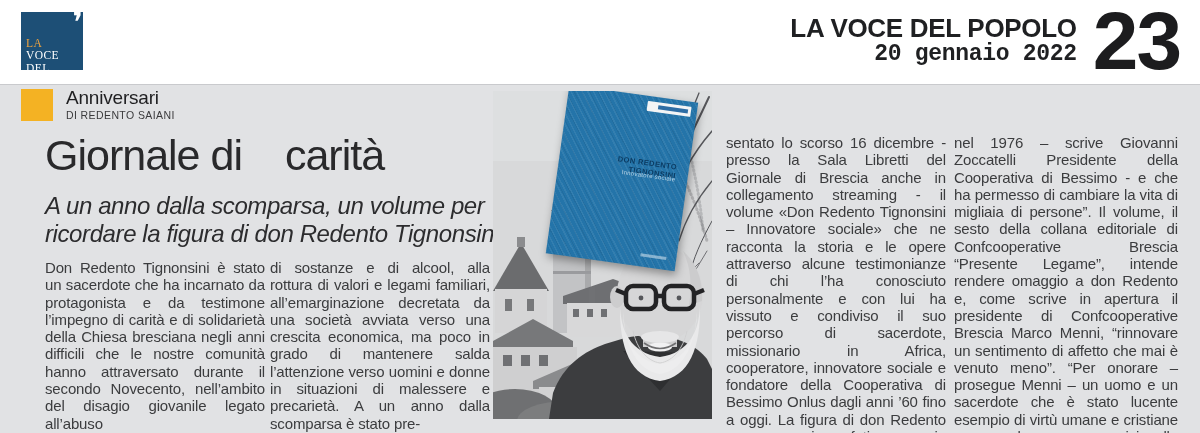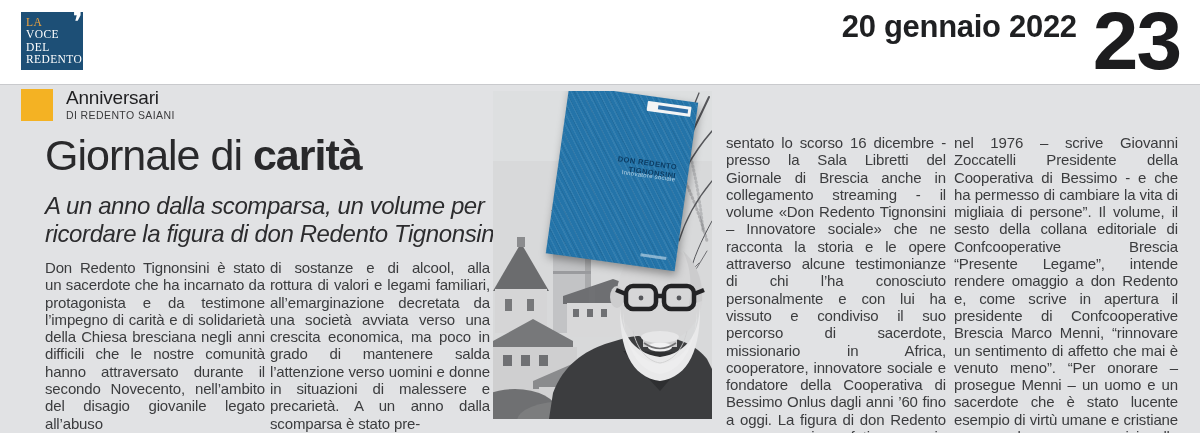--- a/index.html
+++ b/index.html
@@ -12,33 +12,33 @@
   
   .masthead { position: absolute; top: 0; left: 0; width: 1200px; height: 84px; background: #fff; }
   .logo {
     position: absolute; left: 21px; top: 12px; width: 62px; height: 58px;
     background: #1d4f76; color: #ffffff;
     font-family: "Liberation Serif", serif;
     font-size: 11.5px; line-height: 12.4px; letter-spacing: .4px;
     padding: 4px 0 0 5px; overflow: hidden;
   }
   .logo-line { display: block; }
-  .logo-line.la { color: #f0a43f; }
+  .logo-line.la { color: #f0a43f; margin-top: 21px; }
   .logo-mark {
     position: absolute; top: -7px; right: -1px;
     color: #ffffff; font-size: 36px; line-height: 36px;
     font-family: "DejaVu Sans", sans-serif;
   }
   .mast-right {
     position: absolute; right: 20px; top: 6px;
     display: flex; align-items: flex-start;
   }
   .mast-text { text-align: right; margin-top: 9px; color: #1f2022; }
   .mast-title { font-size: 26px; font-weight: 700; letter-spacing: -0.3px; line-height: 27px; }
-  .mast-date  { font-size: 31px; font-weight: 700; letter-spacing: -0.3px; line-height: 24px; }
+  .mast-date  { font-size: 23px; font-weight: 700; letter-spacing: -0.3px; line-height: 24px; font-family: Liberation Mono, monospace; }
   .page-number {
     font-size: 82px; font-weight: 700; color: #1c1c1e;
     line-height: 70px; margin-left: 16px; letter-spacing: -2px;
   }
   
   .content {
     position: absolute; left: 0; top: 84px; width: 1200px; height: 349px;
     background: #e1e2e4; border-top: 1px solid #c9cacd;
   }
   .accent-square { position: absolute; left: 21px; top: 4px; width: 32px; height: 32px; background: #f4b223; }
@@ -48,21 +48,21 @@
   }
   .section-byline {
     position: absolute; left: 66px; top: 24px;
     font-size: 10.5px; font-weight: 400; color: #3a3a3c; letter-spacing: .4px;
   }
   .headline {
     position: absolute; left: 45px; top: 46px;
     font-size: 43px; font-weight: 400; color: #29292b; letter-spacing: -1px;
     white-space: nowrap;
   }
-  .headline .bold { font-weight: 700; }
+  .headline .bold { font-weight: 400; margin-left: 32px; }
   .deck {
     position: absolute; left: 45px; top: 107px; width: 472px;
     font-size: 24px; font-style: italic; font-weight: 400;
     color: #2c2c2e; line-height: 28px; letter-spacing: -0.4px;
   }
   .col {
     position: absolute; width: 220px;
     font-size: 15px; line-height: 17.3px; letter-spacing: -0.15px;
     color: #3b3c3e; text-align: justify;
   }
@@ -114,20 +114,21 @@
   <header class="masthead">
     <div class="logo">
       <span class="logo-mark">❜</span>
       <span class="logo-line la">LA</span>
       <span class="logo-line">VOCE</span>
       <span class="logo-line">DEL</span>
       <span class="logo-line">REDENTO</span>
     </div>
     <div class="mast-right">
       <div class="mast-text">
+        <div class="mast-title">LA VOCE DEL POPOLO</div>
         <div class="mast-date">20 gennaio 2022</div>
       </div>
       <div class="page-number">23</div>
     </div>
   </header>
 
   <main class="content">
     <div class="accent-square"></div>
     <div class="section-label">Anniversari</div>
     <div class="section-byline">DI REDENTO SAIANI</div>

